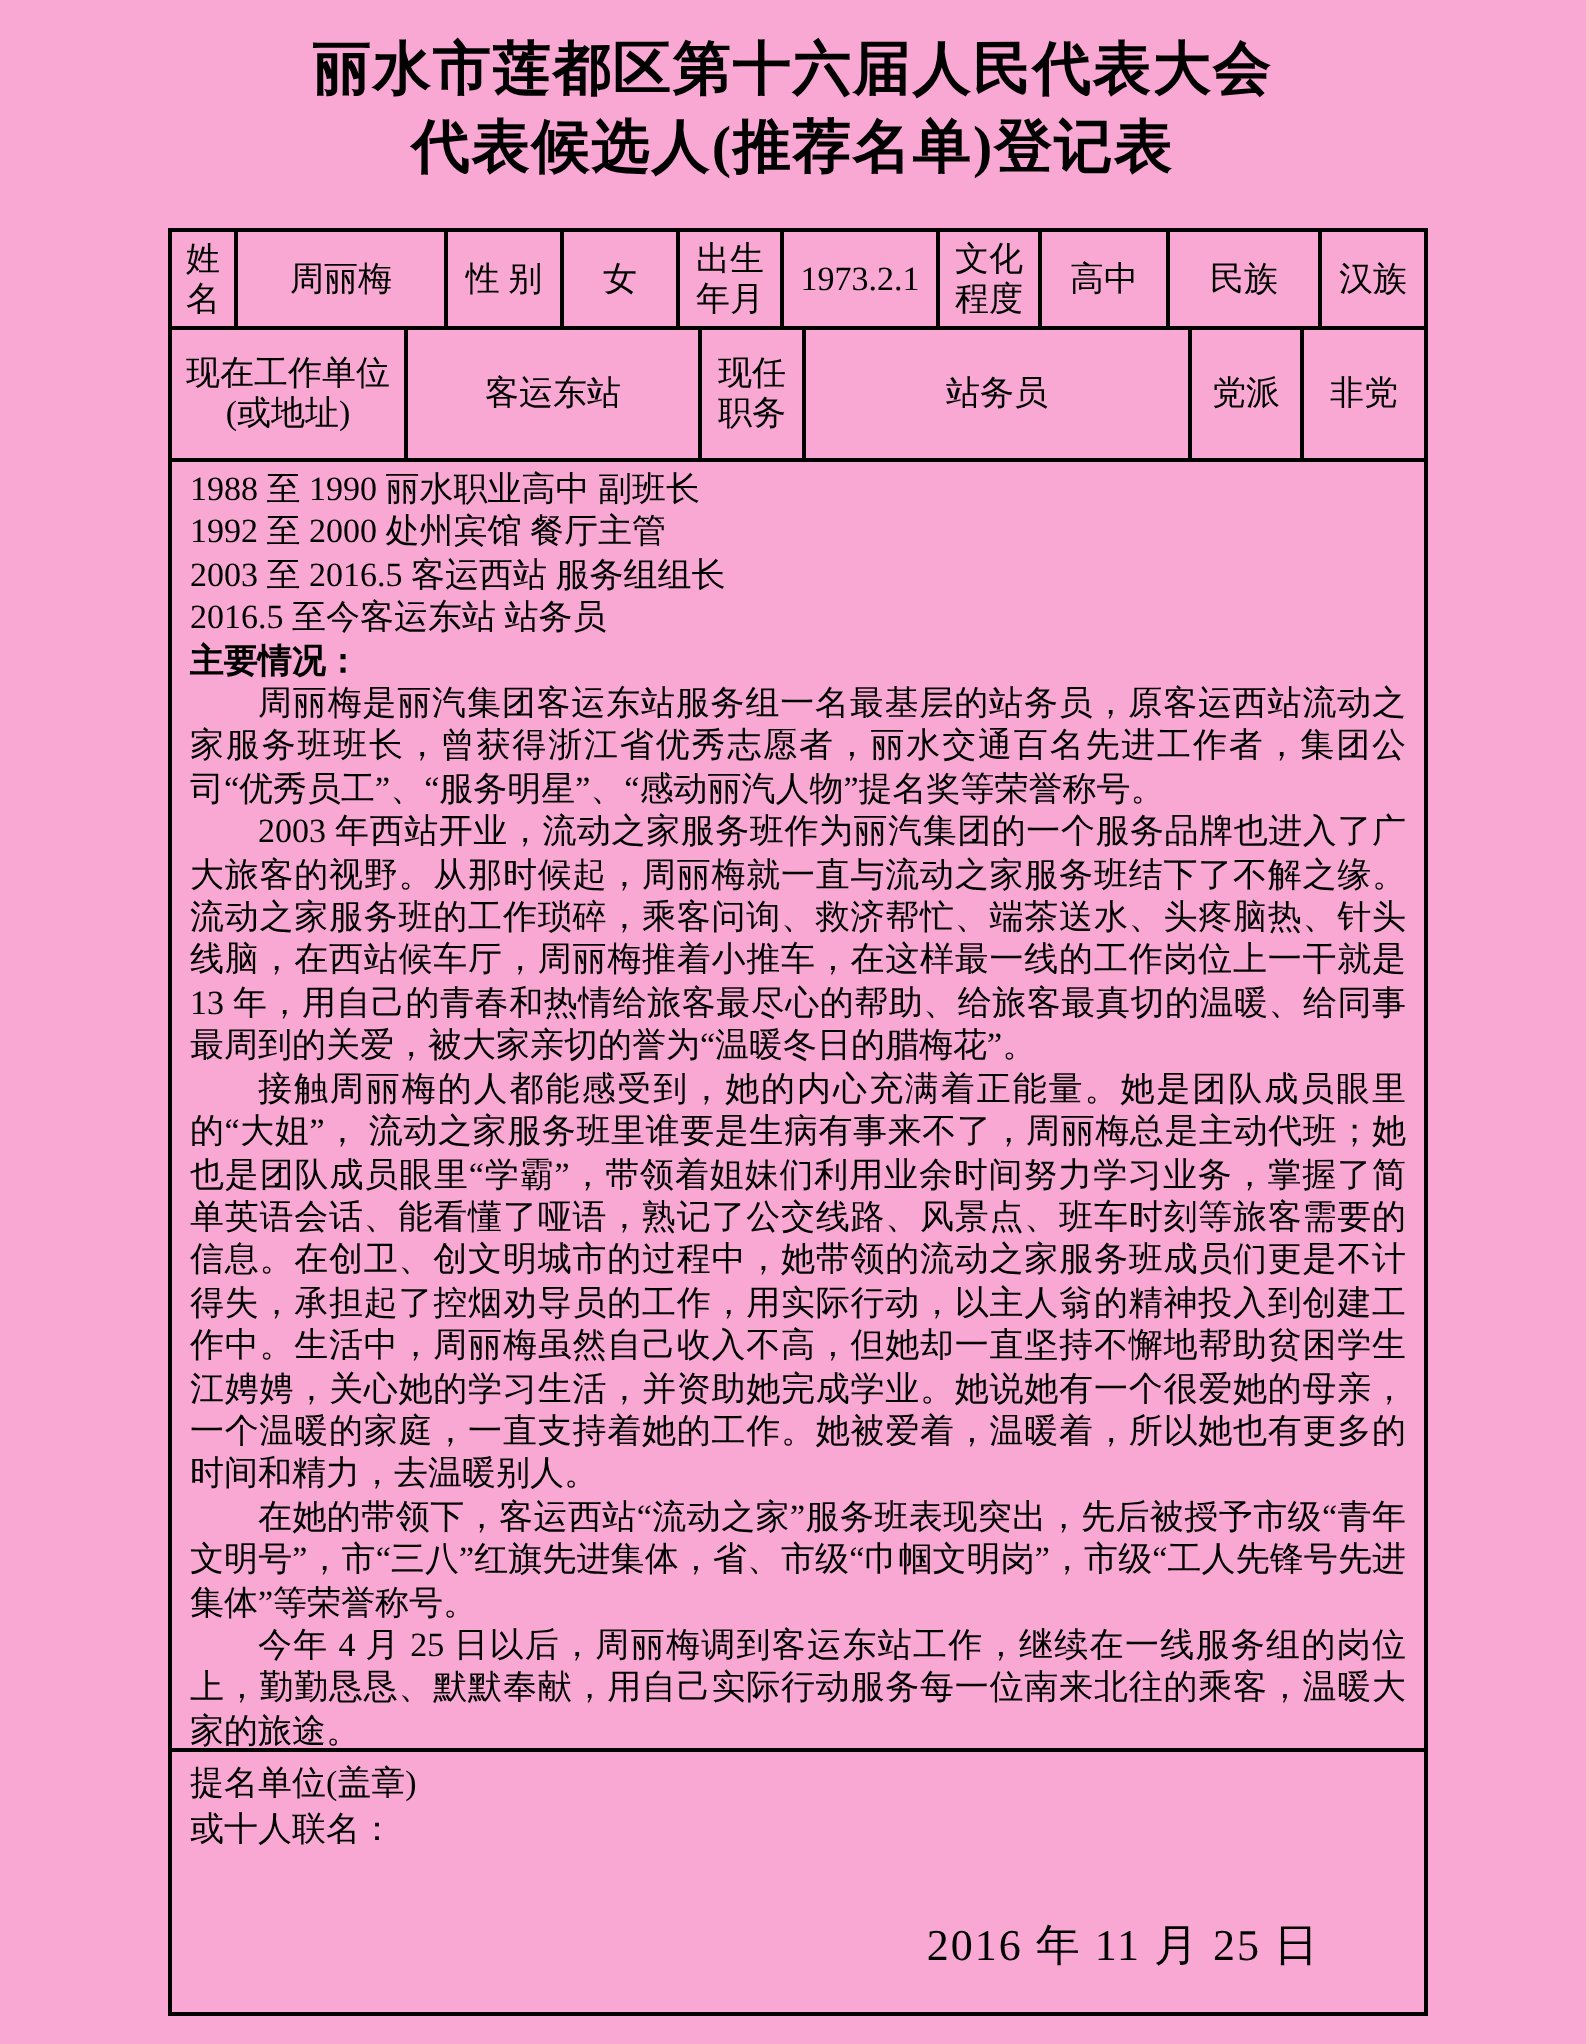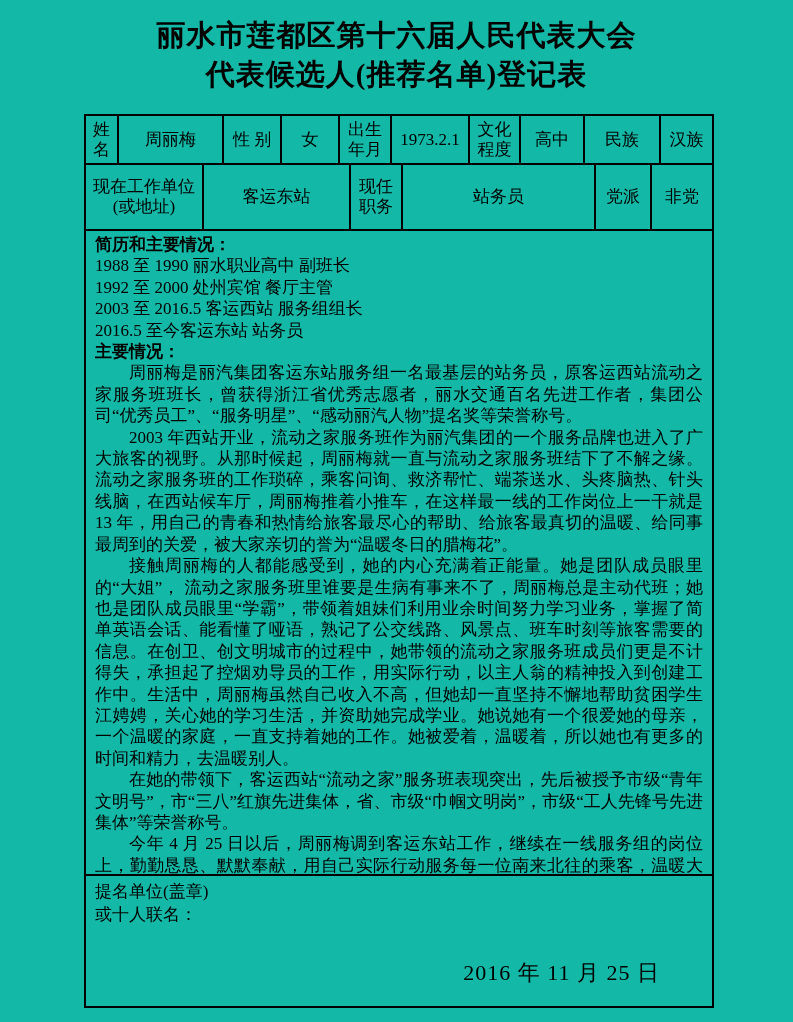--- a/index.html
+++ b/index.html
@@ -1,16 +1,16 @@
 <!DOCTYPE html>
 <html><head>
 <meta charset="utf-8">
 <style>
   html,body{margin:0;padding:0;background:#ffffff;}
-  .page{position:relative;width:793px;height:1022px;background:#14b8a6;
+  .page{position:relative;width:793px;height:1022px;background:#f9a8d4;
         font-family:"Liberation Serif","DejaVu Serif",serif;color:#000;overflow:hidden;}
   .title{position:absolute;top:16px;left:0;width:100%;text-align:center;
          font-weight:bold;font-size:29px;line-height:39px;letter-spacing:1px;}
   .doc-table{position:absolute;left:84px;top:114px;width:630px;height:894px;
              border:2px solid #000;box-sizing:border-box;display:flex;flex-direction:column;}
   .row{display:flex;flex-direction:row;border-bottom:2px solid #000;box-sizing:border-box;}
   .row1{height:49px;}
   .row2{height:66px;}
   .cell{display:flex;align-items:center;justify-content:center;text-align:center;
         font-size:17px;line-height:20px;box-sizing:border-box;border-right:2px solid #000;
@@ -67,21 +67,20 @@
     <div class="row row2">
       <div class="cell w-worklbl">现在工作单位(或地址)</div>
       <div class="cell w-workval">客运东站</div>
       <div class="cell w-poslbl">现任职务</div>
       <div class="cell w-posval">站务员</div>
       <div class="cell w-partylbl">党派</div>
       <div class="cell w-partyval">非党</div>
     </div>
 
     <div class="main">
-      <div class="heading">简历和主要情况：</div>
       <div>1988 至 1990 丽水职业高中 副班长</div>
       <div>1992 至 2000 处州宾馆 餐厅主管</div>
       <div>2003 至 2016.5 客运西站 服务组组长</div>
       <div>2016.5 至今客运东站 站务员</div>
       <div class="heading">主要情况：</div>
       <p>周丽梅是丽汽集团客运东站服务组一名最基层的站务员，原客运西站流动之家服务班班长，曾获得浙江省优秀志愿者，丽水交通百名先进工作者，集团公司“优秀员工”、“服务明星”、“感动丽汽人物”提名奖等荣誉称号。</p>
       <p>2003 年西站开业，流动之家服务班作为丽汽集团的一个服务品牌也进入了广大旅客的视野。从那时候起，周丽梅就一直与流动之家服务班结下了不解之缘。流动之家服务班的工作琐碎，乘客问询、救济帮忙、端茶送水、头疼脑热、针头线脑，在西站候车厅，周丽梅推着小推车，在这样最一线的工作岗位上一干就是 13 年，用自己的青春和热情给旅客最尽心的帮助、给旅客最真切的温暖、给同事最周到的关爱，被大家亲切的誉为“温暖冬日的腊梅花”。</p>
       <p>接触周丽梅的人都能感受到，她的内心充满着正能量。她是团队成员眼里的“大姐”， 流动之家服务班里谁要是生病有事来不了，周丽梅总是主动代班；她也是团队成员眼里“学霸”，带领着姐妹们利用业余时间努力学习业务，掌握了简单英语会话、能看懂了哑语，熟记了公交线路、风景点、班车时刻等旅客需要的信息。在创卫、创文明城市的过程中，她带领的流动之家服务班成员们更是不计得失，承担起了控烟劝导员的工作，用实际行动，以主人翁的精神投入到创建工作中。生活中，周丽梅虽然自己收入不高，但她却一直坚持不懈地帮助贫困学生江娉娉，关心她的学习生活，并资助她完成学业。她说她有一个很爱她的母亲，一个温暖的家庭，一直支持着她的工作。她被爱着，温暖着，所以她也有更多的时间和精力，去温暖别人。</p>
       <p>在她的带领下，客运西站“流动之家”服务班表现突出，先后被授予市级“青年文明号”，市“三八”红旗先进集体，省、市级“巾帼文明岗”，市级“工人先锋号先进集体”等荣誉称号。</p>
       <p>今年 4 月 25 日以后，周丽梅调到客运东站工作，继续在一线服务组的岗位上，勤勤恳恳、默默奉献，用自己实际行动服务每一位南来北往的乘客，温暖大家的旅途。</p>

